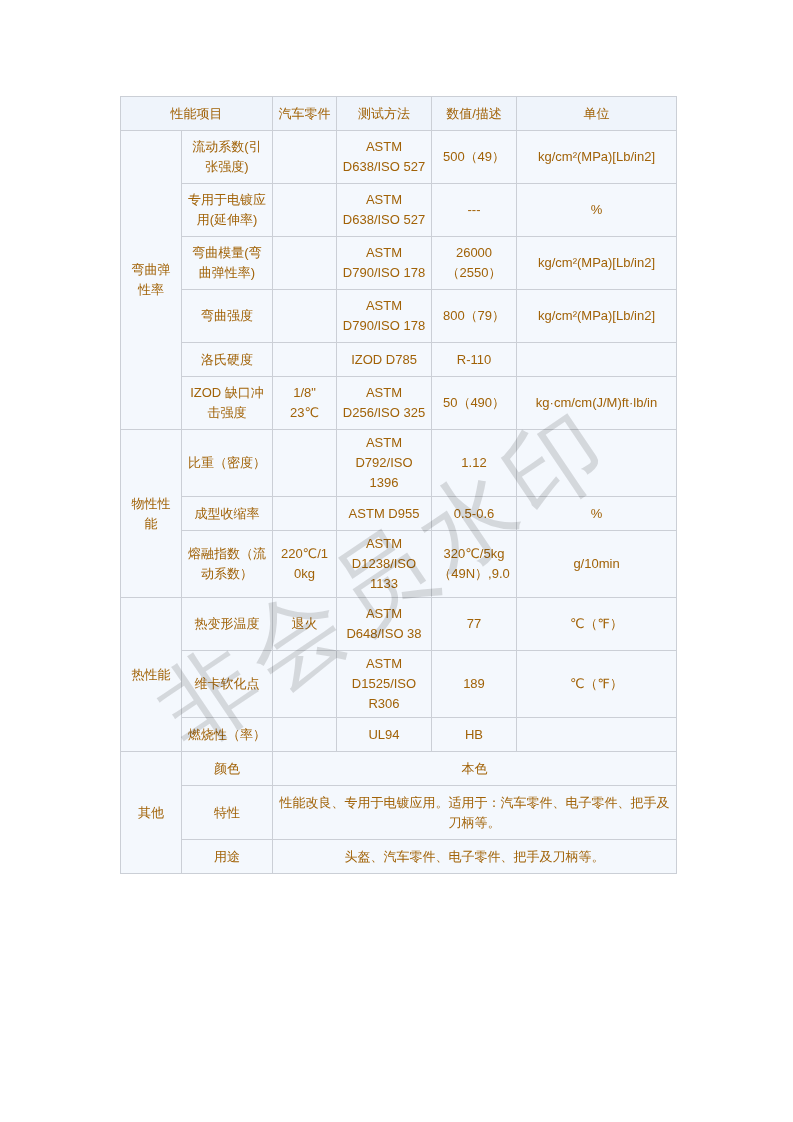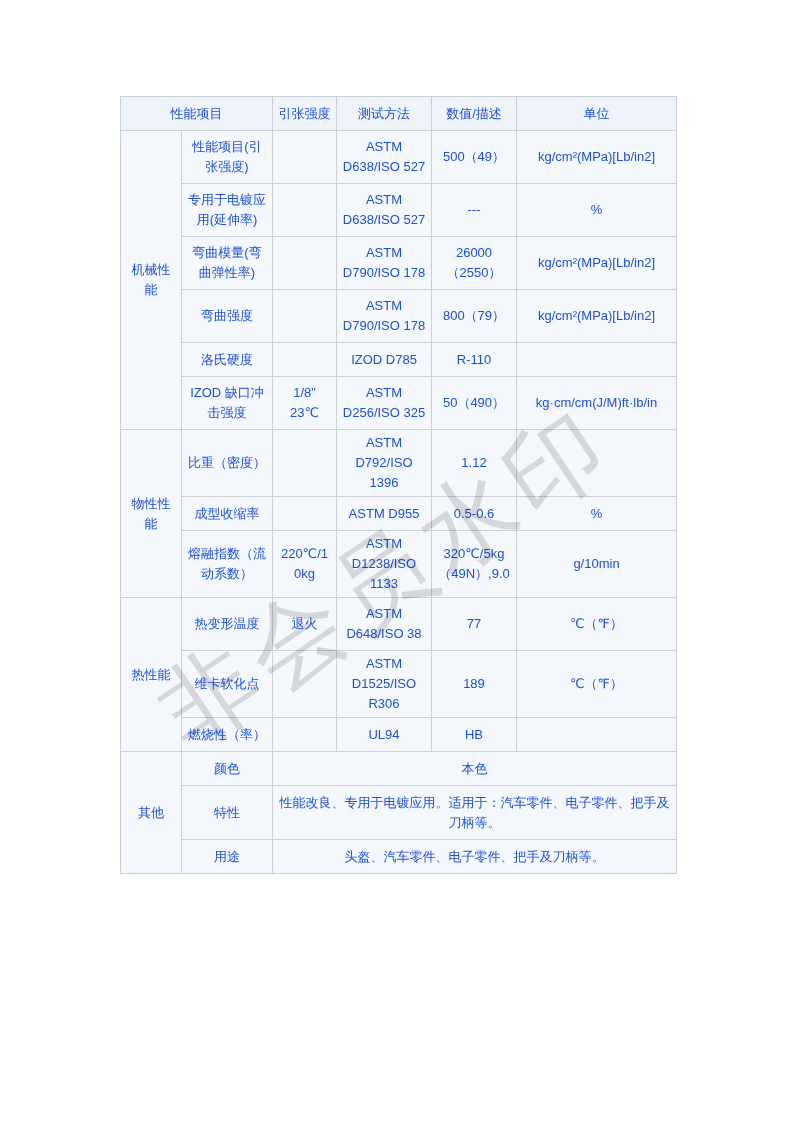--- a/index.html
+++ b/index.html
@@ -13,21 +13,21 @@
     position: relative;
     overflow: hidden;
   }
   .spec-table {
     position: absolute;
     left: 120px; top: 96px;
     width: 556px;
     border-collapse: collapse;
     table-layout: fixed;
     font-size: 13px;
-    color: #1d4ed8;
+    color: #a16207;
   }
   .spec-table th, .spec-table td {
     border: 1px solid #cbcfd6;
     background: #f4f8fd;
     text-align: center;
     vertical-align: middle;
     padding: 3px 5px;
     line-height: 20px;
     font-weight: normal;
     word-wrap: break-word;
@@ -61,29 +61,29 @@
     <col style="width:61px">
     <col style="width:91px">
     <col style="width:64px">
     <col style="width:95px">
     <col style="width:85px">
     <col style="width:160px">
   </colgroup>
   <tbody>
     <tr class="h34">
       <th colspan="2">性能项目</th>
-      <th>引张强度</th>
+      <th>汽车零件</th>
       <th>测试方法</th>
       <th>数值/描述</th>
       <th>单位</th>
     </tr>
 
     <tr class="h53">
-      <td rowspan="6">机械性能</td>
-      <td>性能项目(引张强度)</td>
+      <td rowspan="6">弯曲弹性率</td>
+      <td>流动系数(引张强度)</td>
       <td></td>
       <td>ASTM D638/ISO 527</td>
       <td>500（49）</td>
       <td>kg/cm²(MPa)[Lb/in2]</td>
     </tr>
     <tr class="h53">
       <td>专用于电镀应用(延伸率)</td>
       <td></td>
       <td>ASTM D638/ISO 527</td>
       <td>---</td>

